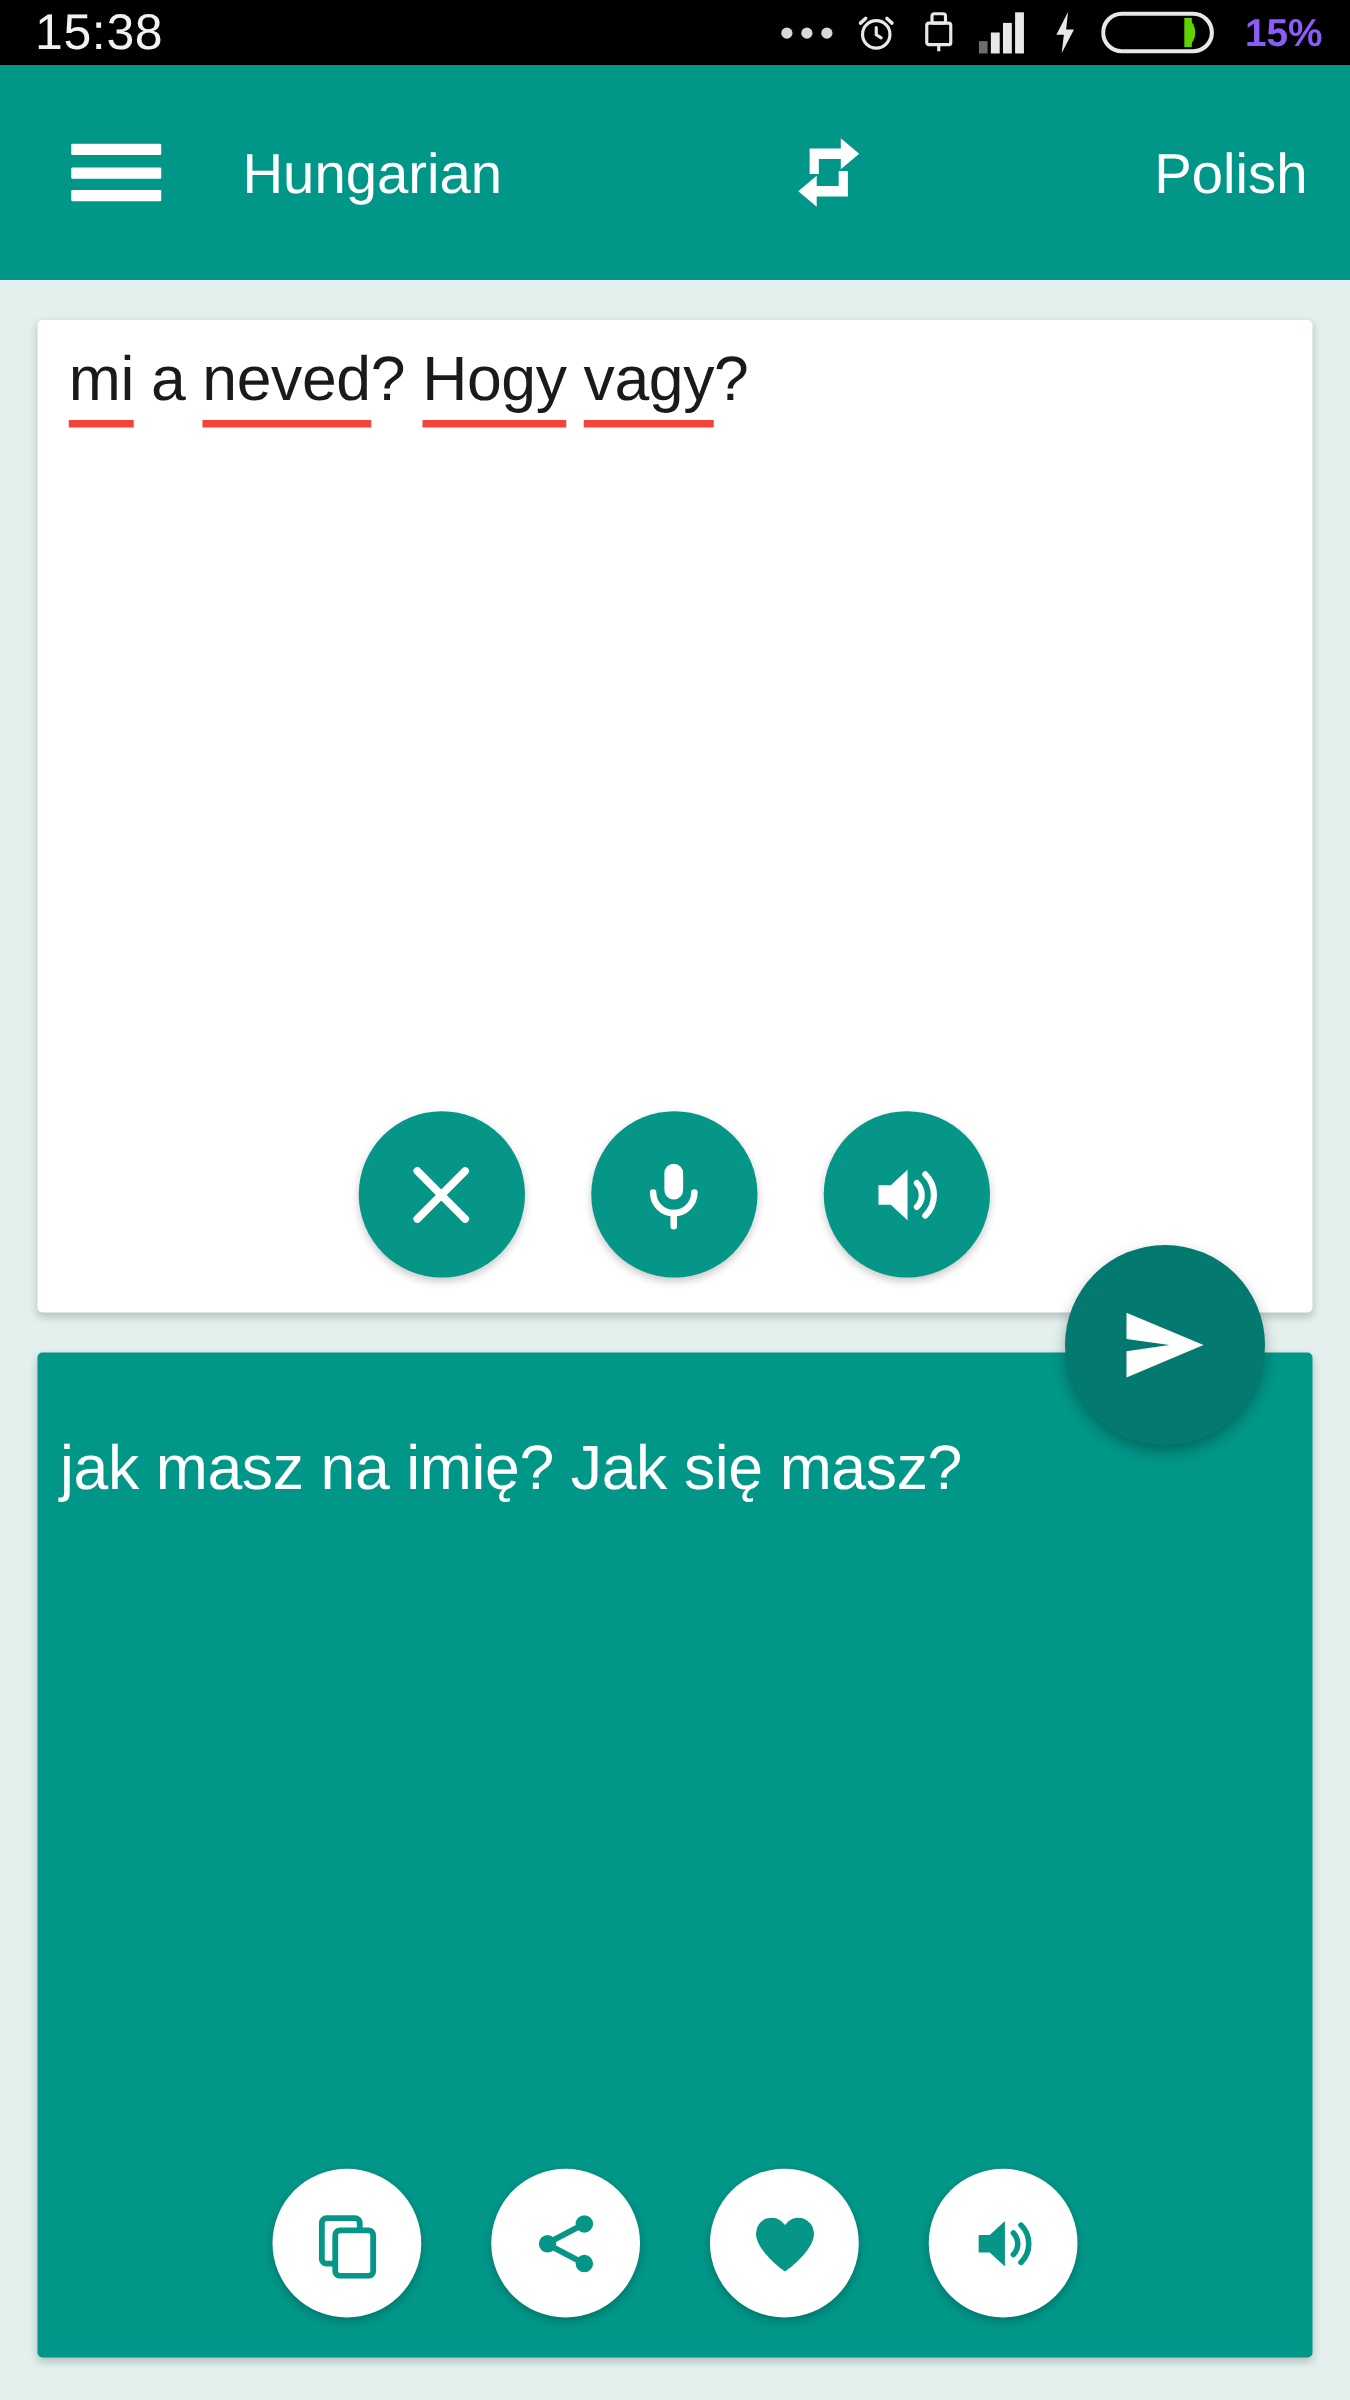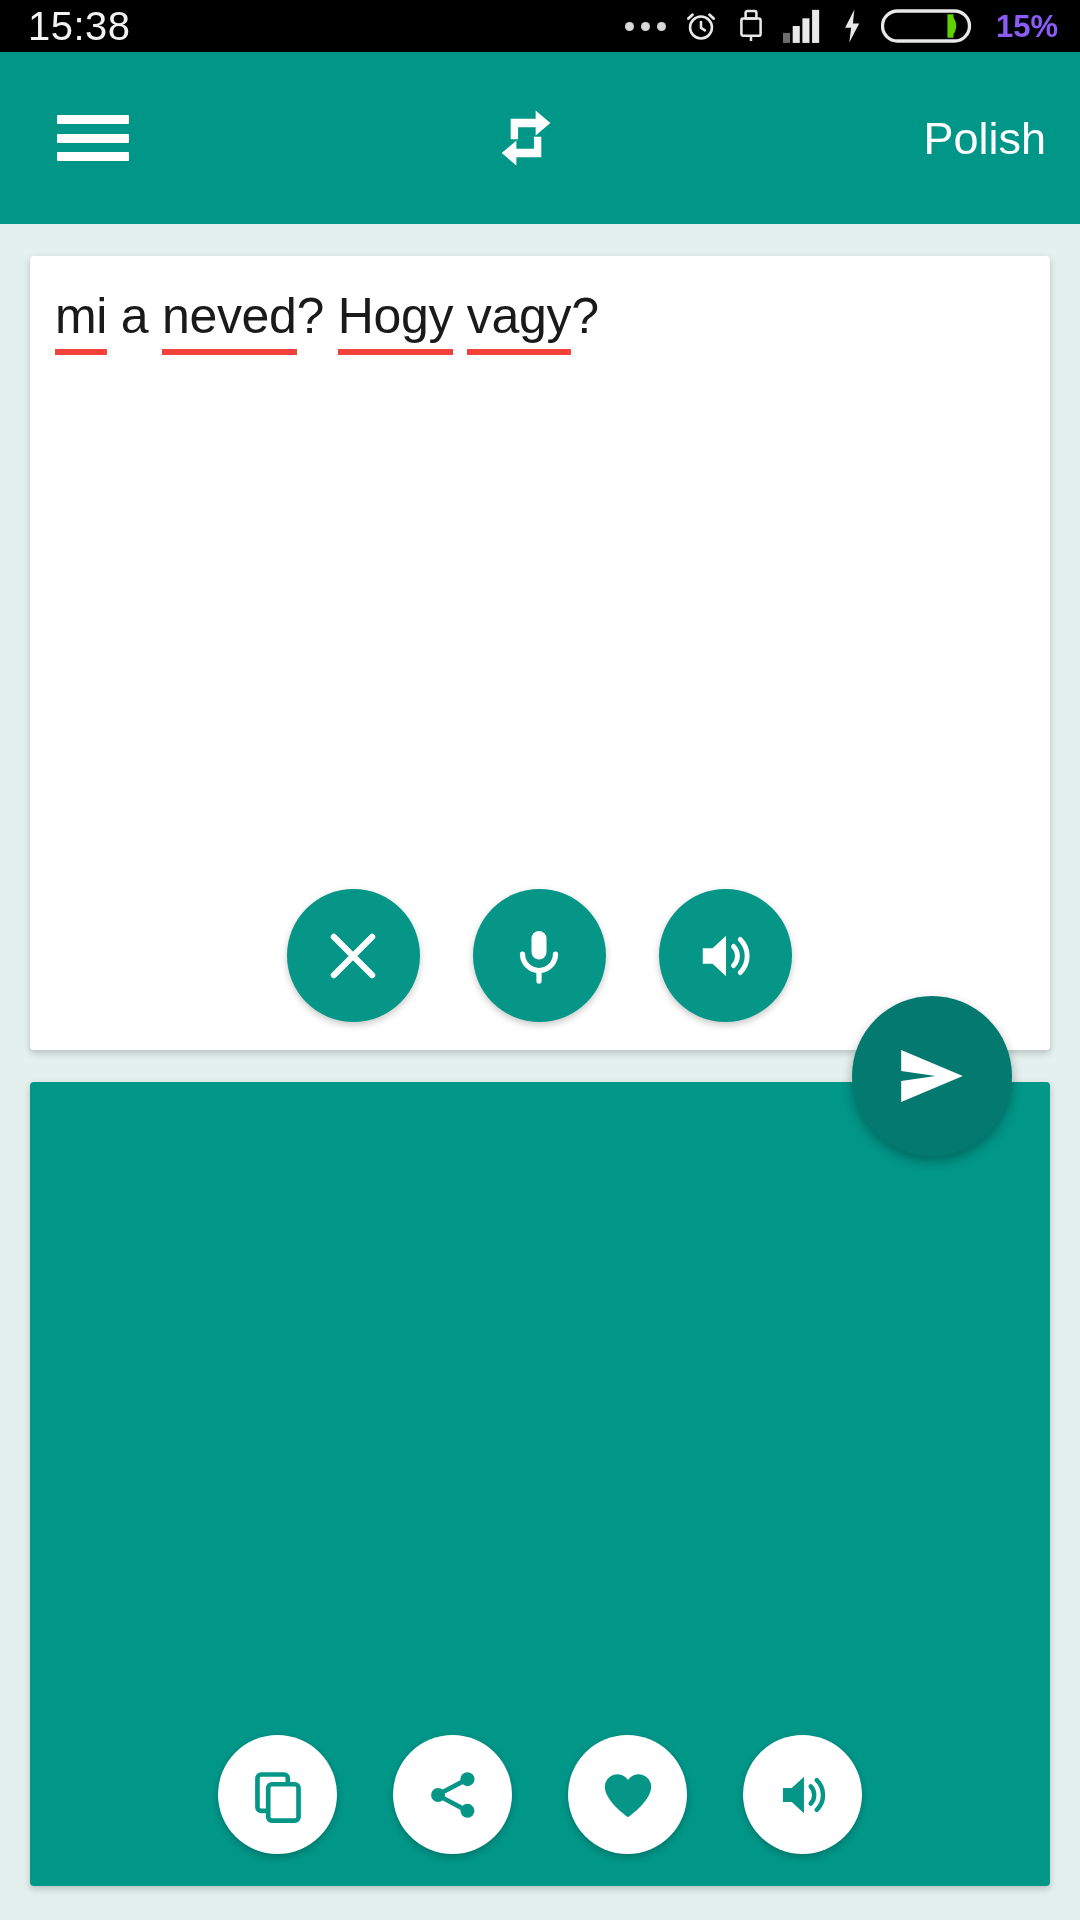--- a/index.html
+++ b/index.html
@@ -65,21 +65,21 @@
   .source-card{
     position:absolute;
     left:30px; top:256px;
     width:1020px; height:794px;
     background:#fff;
     border-radius:4px;
     box-shadow:0 3px 7px rgba(0,0,0,.20);
   }
   .source-text{
     position:absolute;
-    left:25px; top:28px; right:20px;
+    left:25px; top:15px; right:20px;
     font-size:50px; line-height:1.3;
     color:#1a1a1a;
     letter-spacing:-.3px;
   }
   .sp{ position:relative; display:inline-block; }
   .sp::after{
     content:""; position:absolute;
     left:0; right:0; bottom:-6px; height:6px;
     background:#f4433a;
   }
@@ -184,20 +184,21 @@
 </div>
 
 <div class="app-bar">
 
   <div class="menu-btn">
     <i></i>
       <i></i>
       <i></i>
   </div>
 
+  <span class="lang-btn lang-src">Hungarian</span>
 
   <div class="swap-btn">
     <svg width="68" height="68" viewBox="0 0 24 24">
       <path d="M6.6 5.2 H15.4 V2.3 L20.6 6.7 L15.4 11.1 V8.2 H9.2 V12.4 H6.6 Z" fill="#fff"></path>
       <path d="M17.4 18.8 H8.6 V21.7 L3.4 17.3 L8.6 12.9 V15.8 H14.8 V11.6 H17.4 Z" fill="#fff"></path>
     </svg>
   </div>
 
   <span class="lang-btn lang-tgt">Polish</span>
 </div>
@@ -237,20 +238,21 @@
 </div>
 
 <div class="send-fab">
   <svg width="84" height="84" viewBox="0 0 24 24">
     <path d="M3.2 4.6 L20.8 12 L3.2 19.4 L3.2 13.4 L13 12 L3.2 10.6 Z" fill="#fff"></path>
   </svg>
 </div>
 
 <div class="target-card">
 
+  <div class="target-text">jak masz na imię? Jak się masz?</div>
 
   <div class="target-actions">
 
     <div class="circ circ-sm circ-white">
       <svg width="56" height="56" viewBox="0 0 24 24">
         <rect x="3.2" y="3.2" width="13" height="15.6" rx="1.6" fill="none" stroke="#059688" stroke-width="2"></rect>
         <rect x="7.8" y="7.4" width="13" height="15.6" rx="1.6" fill="#fff" stroke="#059688" stroke-width="2"></rect>
       </svg>
     </div>
 

